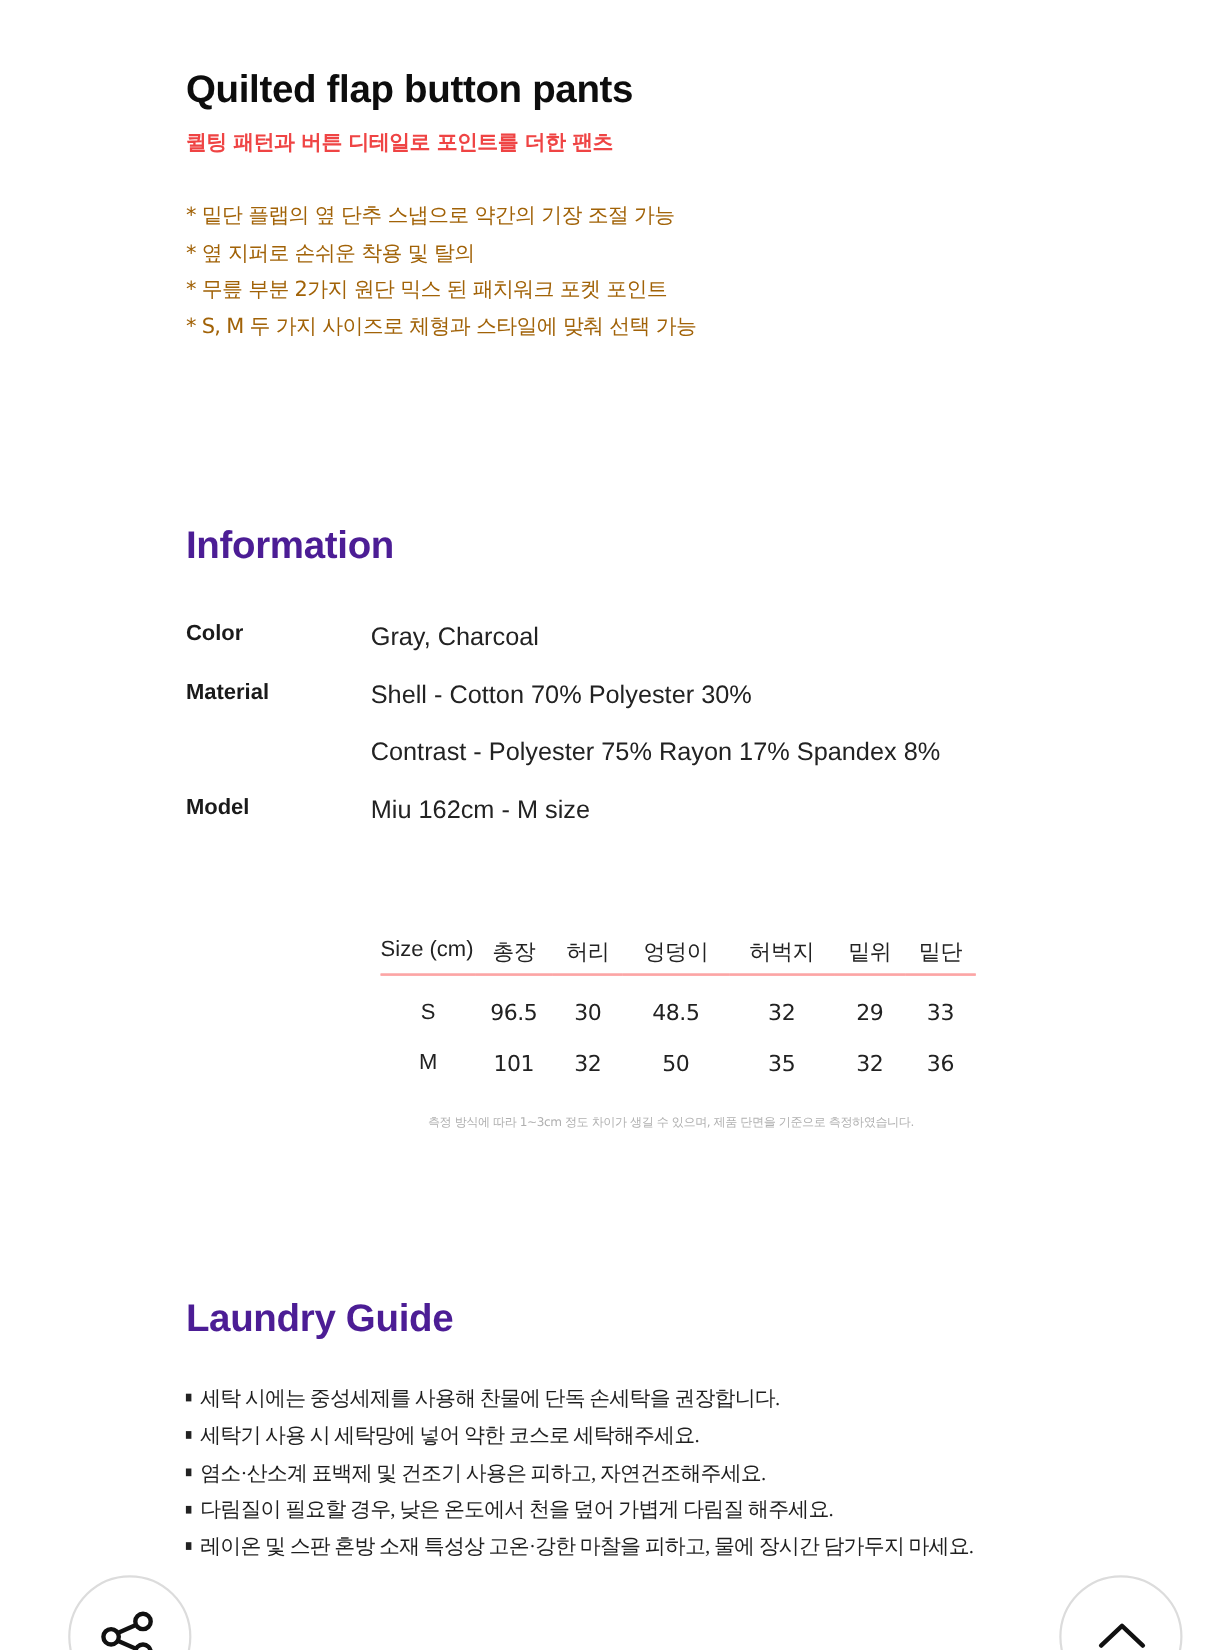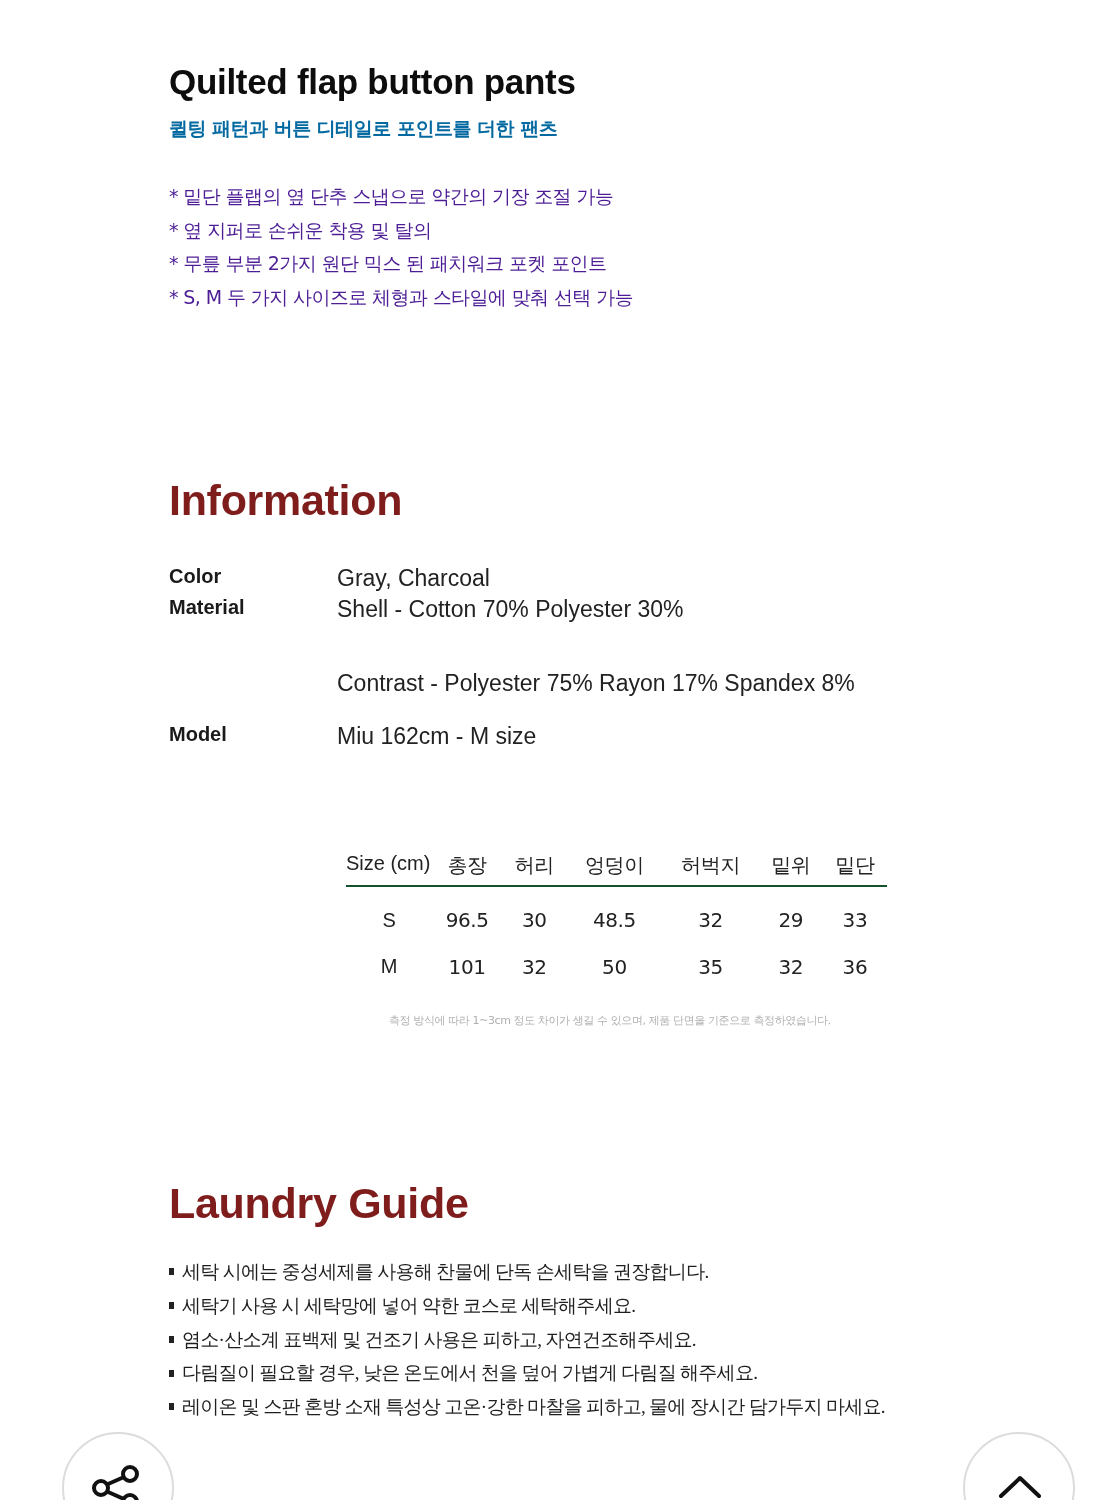--- a/index.html
+++ b/index.html
@@ -11,33 +11,33 @@
     }
     .page { position: relative; width: 1105px; height: 1244px; margin-left: 16px; }
 
     .product-title {
       position: absolute; left: 153px; top: 62px;
       font-size: 35px; font-weight: 600; letter-spacing: -0.3px; color: #0d0d0d;
     }
     .product-subtitle {
       position: absolute; left: 153px; top: 116px;
       font-family: "DejaVu Sans", sans-serif;
-      font-size: 19px; font-weight: bold; color: #0369a1; letter-spacing: -0.5px;
+      font-size: 19px; font-weight: bold; color: #ef4444; letter-spacing: -0.5px;
     }
     .feature-list {
       position: absolute; left: 153px; top: 182px; list-style: none;
     }
     .feature-list li {
       font-family: "DejaVu Sans", sans-serif;
-      font-size: 19px; color: #4c1d95; height: 33.5px; line-height: 28px; letter-spacing: -0.6px;
+      font-size: 19px; color: #a16207; height: 33.5px; line-height: 28px; letter-spacing: -0.6px;
     }
 
     .section-title {
       position: absolute; left: 153px;
-      font-size: 43px; font-weight: 600; color: #7f1d1d; letter-spacing: -0.3px;
+      font-size: 35px; font-weight: 600; color: #4c1d95; letter-spacing: -0.3px;
     }
     .info-title { top: 476px; }
     .laundry-title { top: 1179px; }
 
     .info-row {
       position: absolute; left: 153px; width: 800px; height: 30px;
     }
     .info-label {
       position: absolute; left: 0; top: 0;
       font-size: 20px; font-weight: bold; color: #1a1a1a;
@@ -49,21 +49,21 @@
 
     .size-table {
       position: absolute; left: 330px; top: 852px; width: 541px;
       border-collapse: collapse;
     }
     .size-table th {
       font-weight: normal; font-size: 20px; color: #222; height: 34px;
       text-align: center; padding: 0; vertical-align: top;
     }
     .size-table th.first { text-align: left; }
-    .size-table thead tr { border-bottom: 2px solid #14532d; }
+    .size-table thead tr { border-bottom: 2px solid #fca5a5; }
     .size-table td {
       font-size: 20px; color: #222; text-align: center; height: 47px; padding: 0;
     }
     .size-table tbody tr:first-child td { padding-top: 10px; height: 57px; }
     .size-table th, .size-table td { font-family: "DejaVu Sans", sans-serif; letter-spacing: -0.4px; }
     .size-table th.first { font-family: "Liberation Sans", sans-serif; letter-spacing: 0; }
     .size-table td.size-name { font-family: "Liberation Sans", sans-serif; width: 86px; }
 
     .size-note {
       position: absolute; left: 373px; top: 1013px;
@@ -103,21 +103,21 @@
     <li>* 무릎 부분 2가지 원단 믹스 된 패치워크 포켓 포인트</li>
     <li>* S, M 두 가지 사이즈로 체형과 스타일에 맞춰 선택 가능</li>
   </ul>
 
   <h2 class="section-title info-title">Information</h2>
 
   <div class="info-row" style="top:565px;">
     <span class="info-label">Color</span>
     <span class="info-value">Gray, Charcoal</span>
   </div>
-  <div class="info-row" style="top:596px;">
+  <div class="info-row" style="top:618px;">
     <span class="info-label">Material</span>
     <span class="info-value">Shell - Cotton 70% Polyester 30%</span>
   </div>
   <div class="info-row" style="top:670px;">
     <span class="info-label"></span>
     <span class="info-value">Contrast - Polyester 75% Rayon 17% Spandex 8%</span>
   </div>
   <div class="info-row" style="top:723px;">
     <span class="info-label">Model</span>
     <span class="info-value">Miu 162cm - M size</span>

